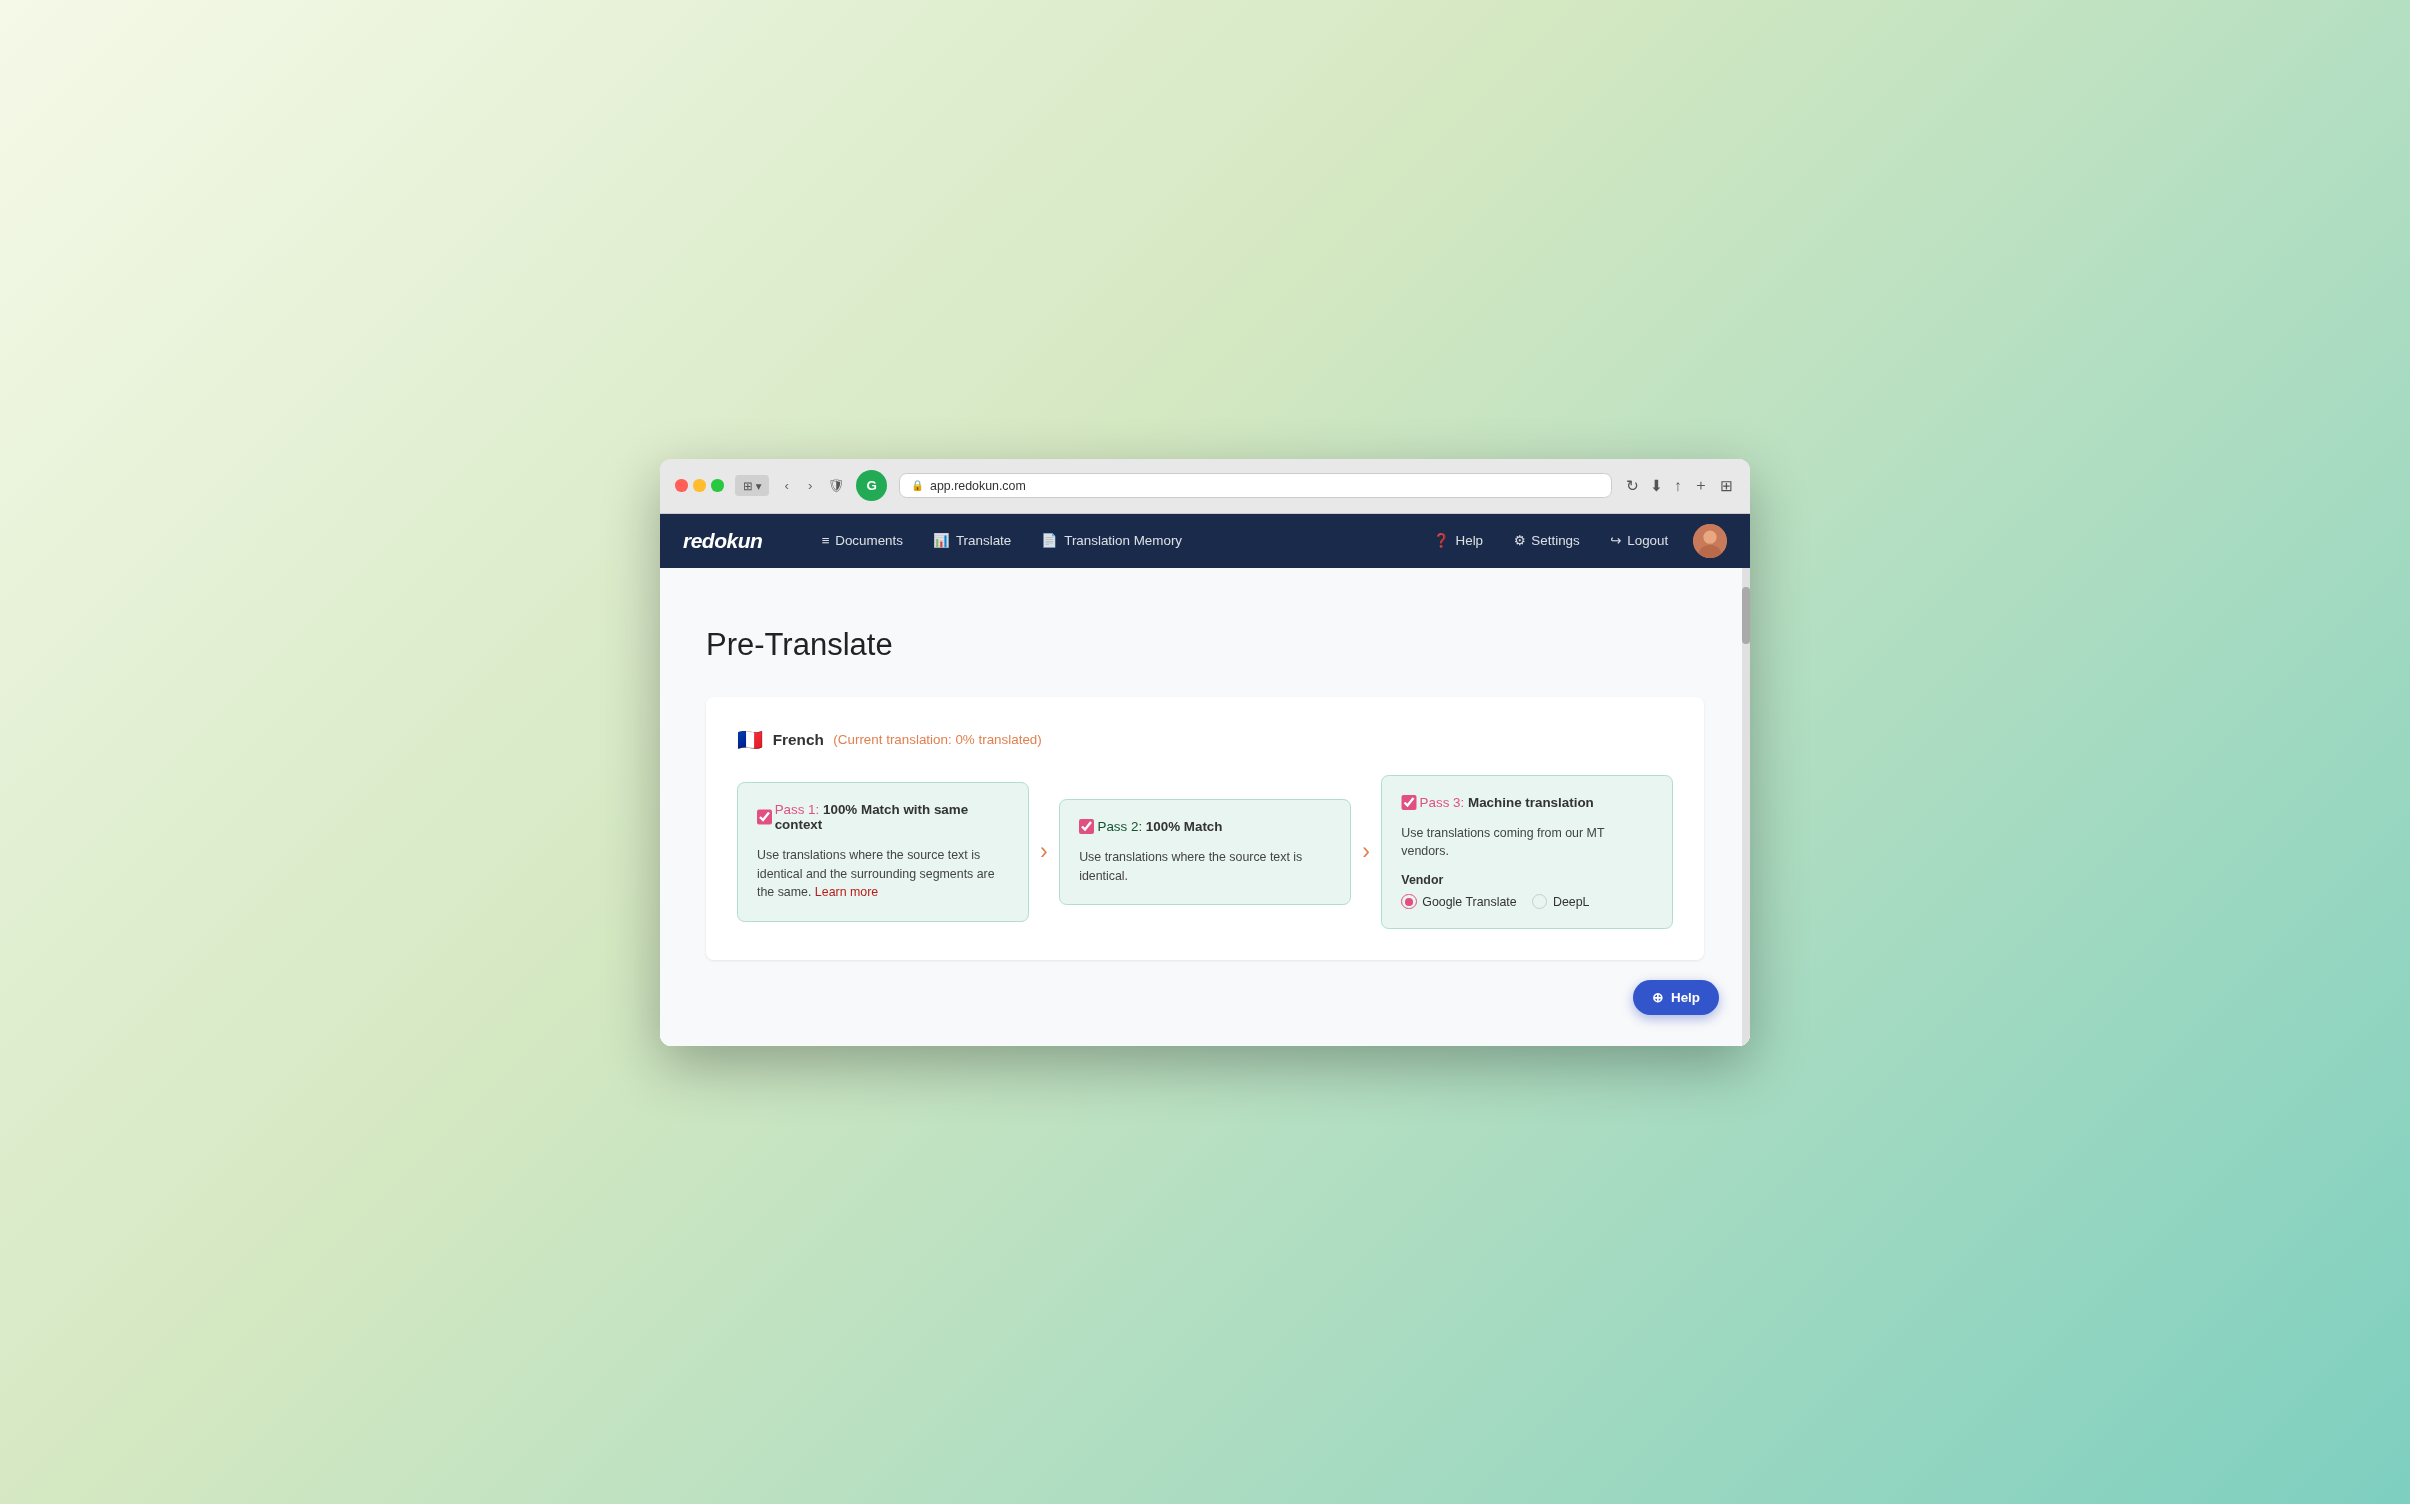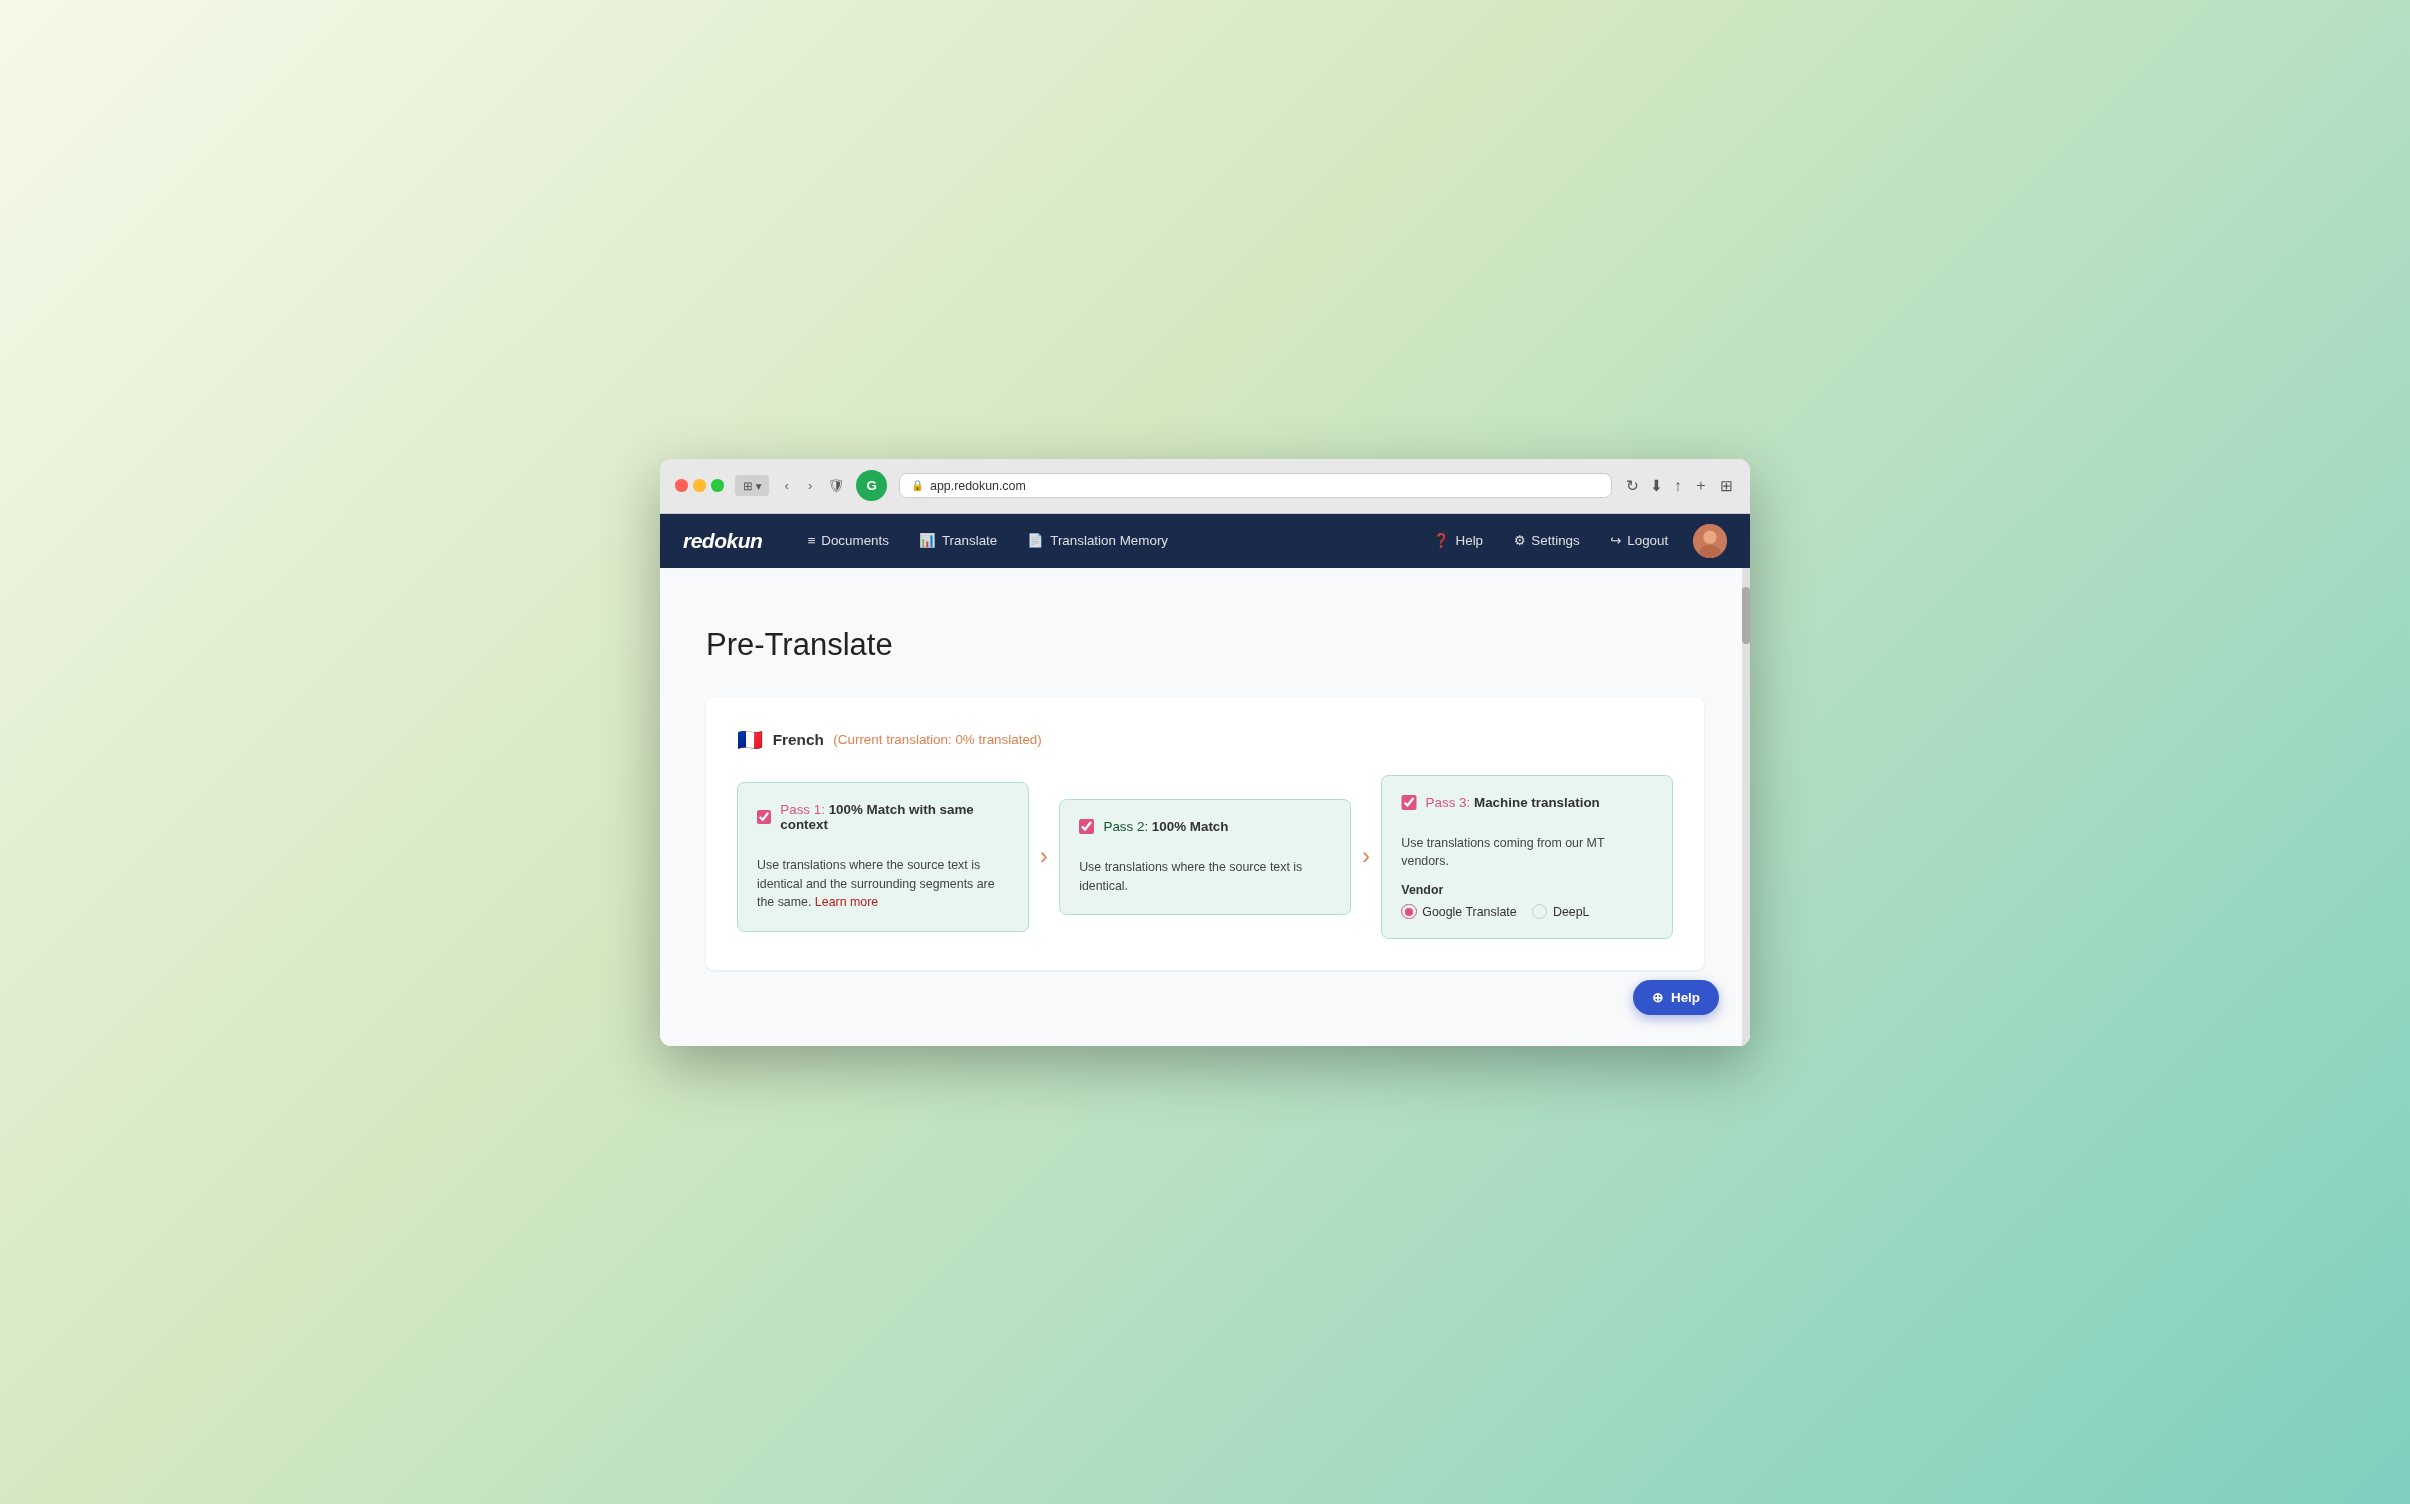--- a/index.html
+++ b/index.html
@@ -104,21 +104,21 @@
       background: white;
     }
 
     
     .nav {
       background: #1a2a4a;
       padding: 0 23px;
       display: flex;
       align-items: center;
       height: 54px;
-      gap: 9px;
+      gap: 23px;
     }
 
     .nav-logo {
       color: white;
       font-size: 21px;
       font-weight: 700;
       letter-spacing: -0.5px;
       margin-right: 23px;
       font-style: italic;
     }
@@ -225,22 +225,22 @@
       background: #e8f5f0;
       border: 1.4px solid #b0ddd0;
       border-radius: 7.6px;
       padding: 19px;
       position: relative;
     }
 
     .pass-header {
       display: flex;
       align-items: center;
-      gap: 9px;
-      margin-bottom: 24px;
+      gap: 3px;
+      margin-bottom: 14px;
     }
 
     .pass-checkbox {
       width: 15.3px;
       height: 15.3px;
       accent-color: #e05080;
       cursor: pointer;
     }
 
     .pass-title {

